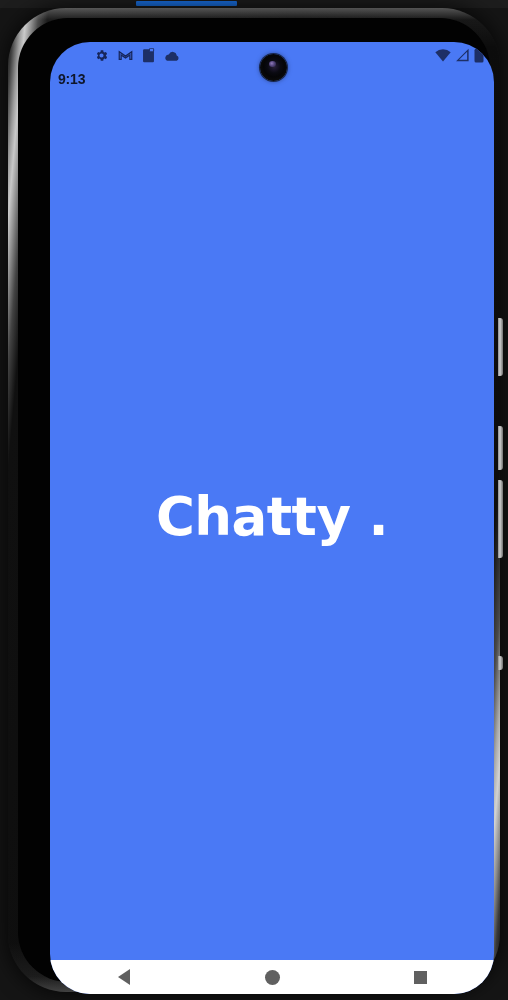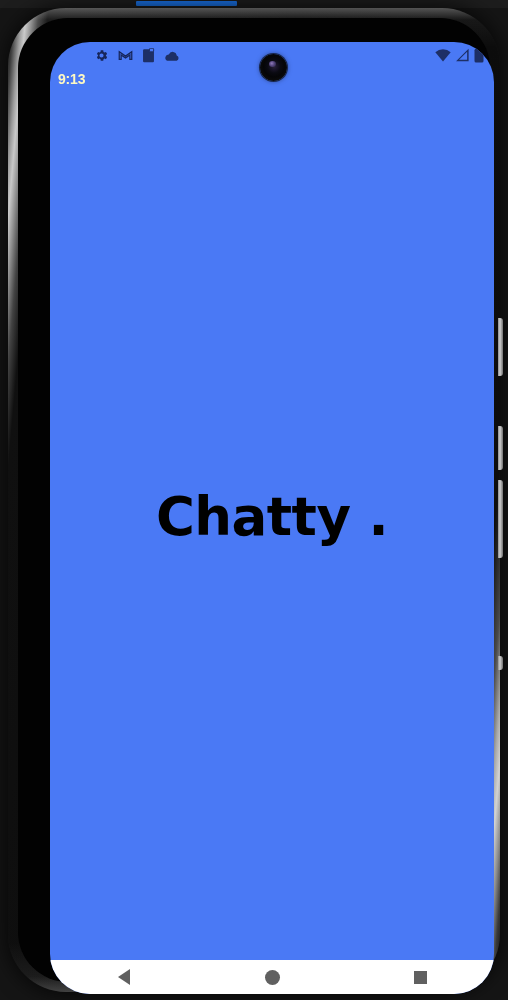--- a/index.html
+++ b/index.html
@@ -136,21 +136,21 @@
   }
   #status-left {
     display: flex;
     align-items: center;
     gap: 9px;
   }
   #status-clock {
     font-size: 14px;
     font-weight: bold;
     letter-spacing: -.2px;
-    color: #fef9c3;
+    color: #0f172a;
     margin-top: 44px;
   }
   #status-right {
     display: flex;
     align-items: center;
     gap: 4px;
   }
   .status-icon { display: block; }
 
   
@@ -185,21 +185,21 @@
     width: 444px;
     height: 888px;
     display: flex;
     align-items: center;
     justify-content: center;
   }
   #app-title {
     font-family: "DejaVu Sans", sans-serif;
     font-size: 53px;
     font-weight: bold;
-    color: #000000;
+    color: #ffffff;
     letter-spacing: -0.5px;
     white-space: pre;
     line-height: 1;
   }
 
   
   #nav-bar {
     position: absolute;
     bottom: 0;
     left: 0;

